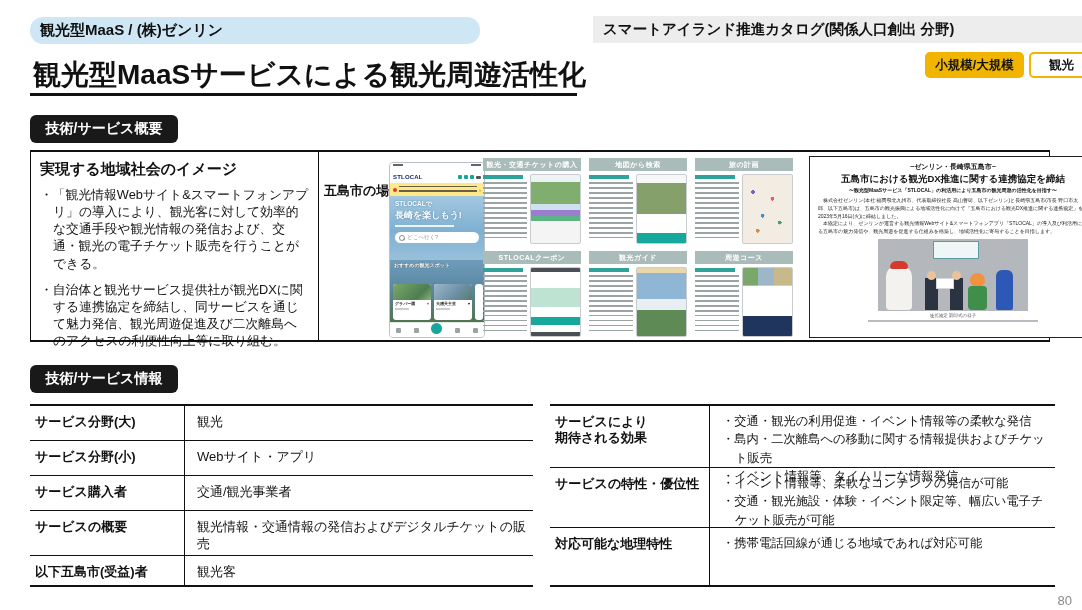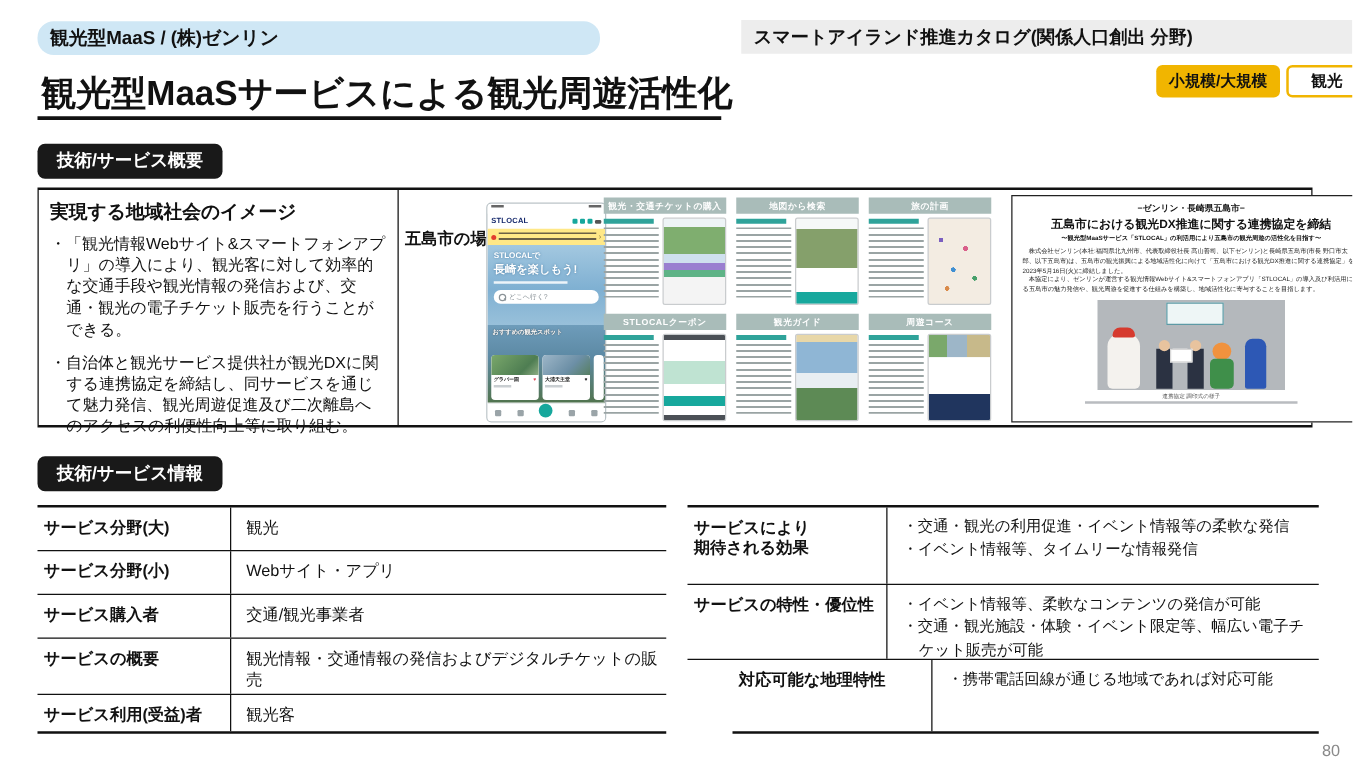--- a/index.html
+++ b/index.html
@@ -315,42 +315,43 @@
     </div>
     <div class="irow" style="height:35px;">
       <div class="ilabel">サービス購入者</div>
       <div class="ival">交通/観光事業者</div>
     </div>
     <div class="irow" style="height:45px;">
       <div class="ilabel">サービスの概要</div>
       <div class="ival">観光情報・交通情報の発信およびデジタルチケットの販売</div>
     </div>
     <div class="irow" style="height:31px;">
-      <div class="ilabel">サービス利用(受益)者</div>
+      <div class="ilabel">以下五島市(受益)者</div>
       <div class="ival">観光客</div>
     </div>
   </div>
 
   <div class="itable right">
     <div class="irow" style="height:62px;">
       <div class="ilabel">サービスにより
 期待される効果</div>
       <div class="ival">
           <div class="cell-line">・交通・観光の利用促進・イベント情報等の柔軟な発信</div>
+          <div class="cell-line">・島内・二次離島への移動に関する情報提供およびチケット販売</div>
           <div class="cell-line">・イベント情報等、タイムリーな情報発信</div>
         </div>
     </div>
     <div class="irow" style="height:60px;">
       <div class="ilabel">サービスの特性・優位性</div>
       <div class="ival">
           <div class="cell-line">・イベント情報等、柔軟なコンテンツの発信が可能</div>
           <div class="cell-line">・交通・観光施設・体験・イベント限定等、幅広い電子チケット販売が可能</div>
         </div>
     </div>
-    <div class="irow" style="height:59px;margin-left:36px;">
+    <div class="irow" style="height:59px;">
       <div class="ilabel">対応可能な地理特性</div>
       <div class="ival">
           <div class="cell-line">・携帯電話回線が通じる地域であれば対応可能</div>
         </div>
     </div>
   </div>
 
   <div class="page-num">80</div>
 
 </div>

